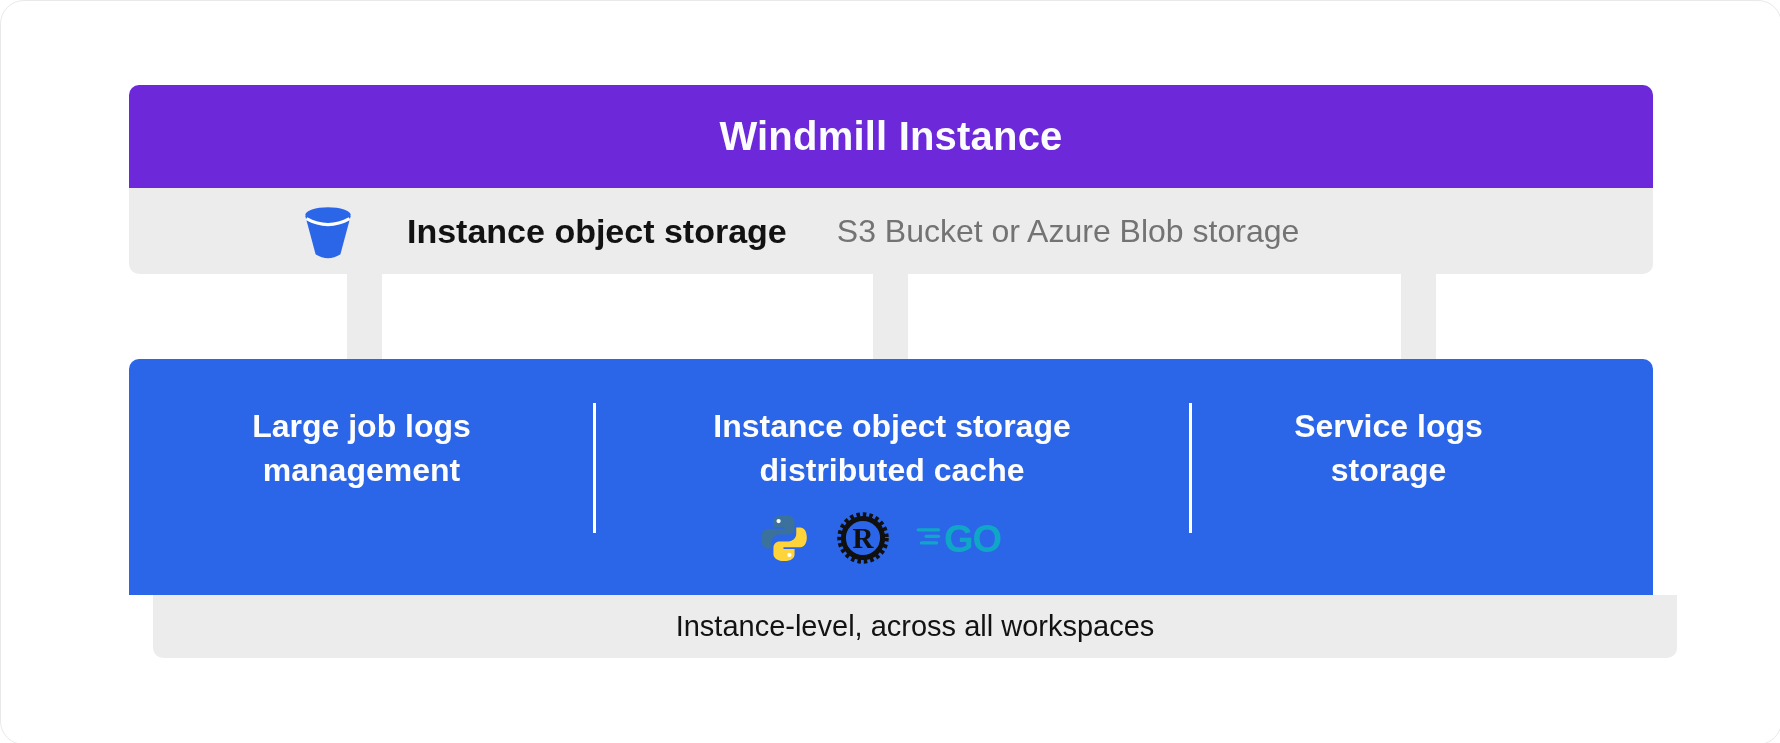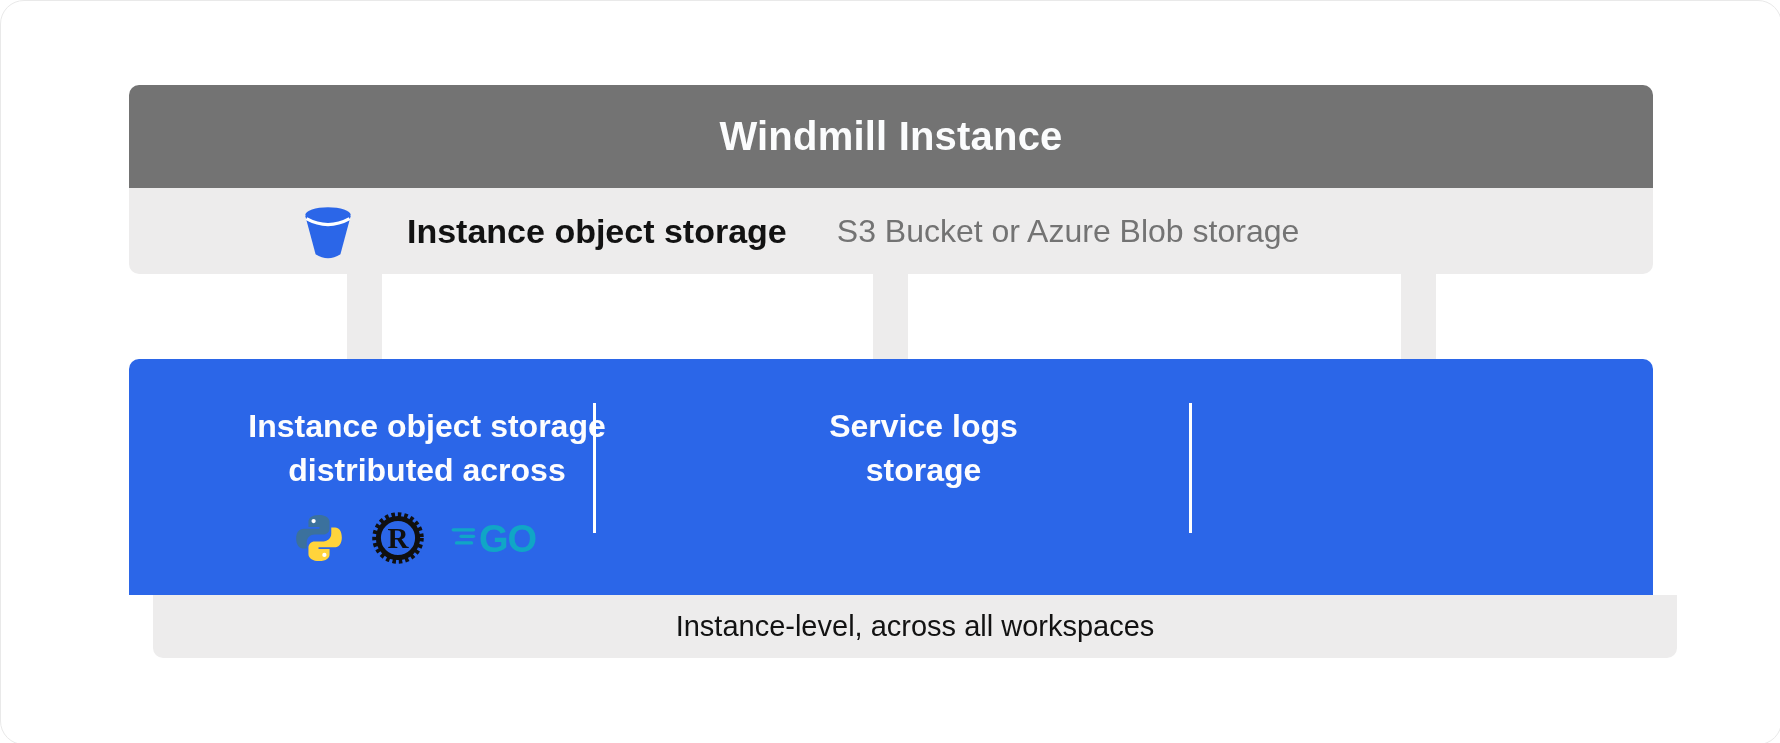--- a/index.html
+++ b/index.html
@@ -4,21 +4,21 @@
 <style>
   html,body{margin:0;padding:0;background:#fff;}
   .canvas{
     position:relative;width:1780px;height:743px;background:#ffffff;
     border:1px solid #e9e9e9;border-radius:24px;overflow:hidden;
     font-family:"Liberation Sans",sans-serif;
   }
   
   .header{
     position:absolute;left:128px;top:84px;width:1524px;height:103px;
-    background:#737373;border-radius:10px 10px 0 0;
+    background:#6d28d9;border-radius:10px 10px 0 0;
     display:flex;align-items:center;justify-content:center;
   }
   .header-title{color:#fbfcfd;font-size:40px;font-weight:bold;letter-spacing:.2px;}
   
   .storage-bar{
     position:absolute;left:128px;top:187px;width:1524px;height:86px;
     background:#edecec;border-radius:0 0 10px 10px;
     display:flex;align-items:center;
   }
   .bucket{margin-left:172px;width:54px;height:74px;flex:0 0 auto;}
@@ -75,25 +75,31 @@
 
   <div class="arrow-shaft shaft-1"></div>
   <div class="arrow-head head-1"></div>
   <div class="arrow-shaft shaft-2"></div>
   <div class="arrow-head head-2"></div>
   <div class="arrow-shaft shaft-3"></div>
   <div class="arrow-head head-3"></div>
 
   <div class="features">
 
+    <div class="col col-1">
+      <div class="col-title">
+        <div>Large job logs</div>
+        <div>management</div>
+      </div>
+    </div>
 
     <div class="col col-2">
       <div class="col-title">
         <div>Instance object storage</div>
-        <div>distributed across</div>
+        <div>distributed cache</div>
       </div>
       <div class="logos">
 
         <svg class="logo-python" viewBox="0 0 110 106" aria-hidden="true">
           <path fill="#3b719d" d="M54.7 6 C40 6 33.5 12.2 33.5 20 V30.5 H56 V34 H24.5 C14 34 8.5 41.8 8.5 54.2 C8.5 66.8 14.5 74.3 22 74.3 H30 V62 C30 52.6 37.5 46 46 46 H64 C71 46 76.5 40.6 76.5 33.6 V20 C76.5 11.4 67 6 54.7 6 Z"></path>
           <circle cx="44" cy="18.5" r="4.4" fill="#ffffff"></circle>
           <path fill="#ffd43b" d="M55.3 100 C70 100 76.5 93.8 76.5 86 V75.5 H54 V72 H85.5 C96 72 101.5 64.2 101.5 51.8 C101.5 39.2 95.5 31.7 88 31.7 H80 V44 C80 53.4 72.5 60 64 60 H46 C39 60 33.5 65.4 33.5 72.4 V86 C33.5 94.6 43 100 55.3 100 Z"></path>
           <circle cx="66" cy="87.5" r="4.4" fill="#ffffff"></circle>
         </svg>
 

